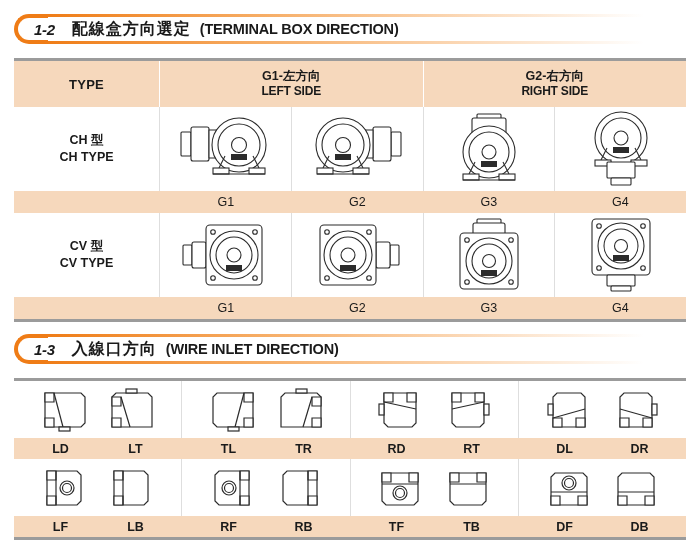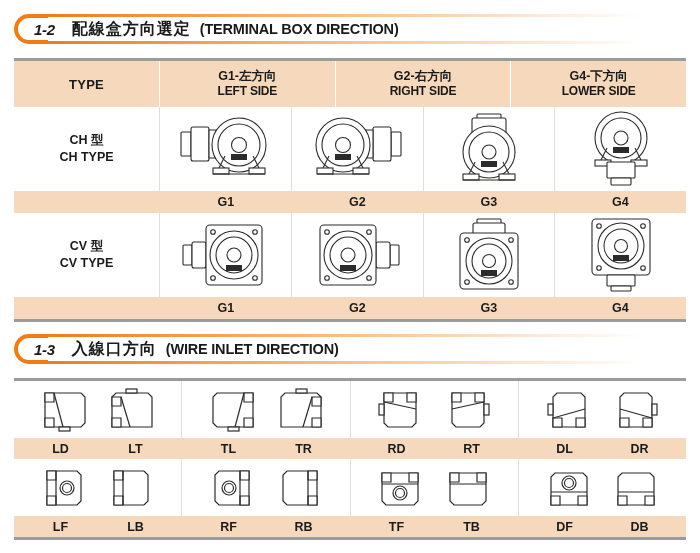--- a/index.html
+++ b/index.html
@@ -103,21 +103,21 @@
   .trow .cell:last-child { border-right: none; }
   .typelabel { font-size: 12.5px; font-weight: bold; line-height: 17px; text-align: center; }
 
   .gband {
     display: flex;
     height: 22px;
     background: #f6d8bc;
   }
   .gband .cell {
     display: flex; align-items: center; justify-content: center;
-    font-size: 12.5px; font-weight: bold;
+    font-size: 12.5px; font-weight: normal;
   }
   .gband .sp { width: 146px; flex: 0 0 146px; }
 
   
   .tbl2 {
     margin: 8px 14px 0 14px;
     width: 672px;
     border-top: 3px solid #9b9b9b;
     border-bottom: 3px solid #9b9b9b;
   }
@@ -169,24 +169,20 @@
       <div class="cell col-type">
         <span class="h-type">TYPE</span>
       </div>
       <div class="cell col-g">
         <span class="h-cjk">G1-左方向</span>
         <span class="h-en">LEFT SIDE</span>
       </div>
       <div class="cell col-g">
         <span class="h-cjk">G2-右方向</span>
         <span class="h-en">RIGHT SIDE</span>
-      </div>
-      <div class="cell col-g">
-        <span class="h-cjk">G4-下方向</span>
-        <span class="h-en">LOWER SIDE</span>
       </div>
     </div>
 
     <div class="trow">
       <div class="cell col-type">
         <div class="typelabel">
           <div>CH 型</div>
           <div>CH TYPE</div>
         </div>
       </div>

